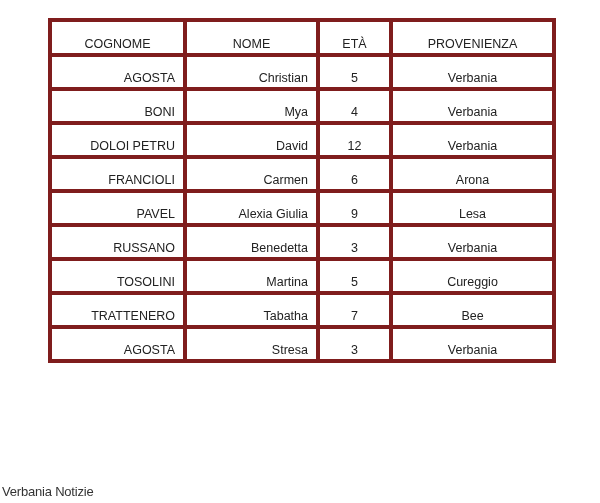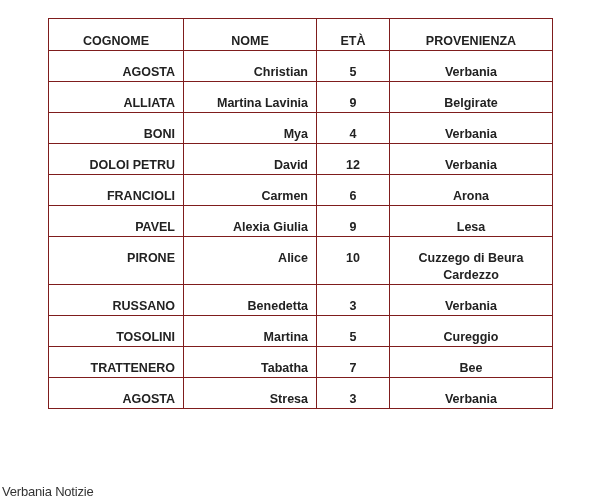--- a/index.html
+++ b/index.html
@@ -19,26 +19,26 @@
       position: absolute;
       left: 48px;
       top: 18px;
       width: 504px;
       border-collapse: collapse;
       table-layout: fixed;
       font-size: 12.5px;
       line-height: 17px;
     }
     .data-table td, .data-table th {
-      border: 1px solid #7f1d1d;
+      border: 4px solid #7f1d1d;
       vertical-align: top;
       padding: 13px 8px 0 8px;
       height: 30px;
       box-sizing: border-box;
-      font-weight: bold;
+      font-weight: normal;
       overflow: hidden;
     }
     .data-table th {
       padding-top: 14px;
       text-align: center;
     }
     .col-cognome { width: 135px; }
     .col-nome { width: 133px; }
     .col-eta { width: 73px; }
     .col-prov { width: 163px; }
@@ -74,26 +74,20 @@
     </tr>
   </thead>
   <tbody>
     <tr>
       <td class="left">AGOSTA</td>
       <td class="left">Christian</td>
       <td class="center">5</td>
       <td class="center">Verbania</td>
     </tr>
     <tr>
-      <td class="left">ALLIATA</td>
-      <td class="left">Martina Lavinia</td>
-      <td class="center">9</td>
-      <td class="center">Belgirate</td>
-    </tr>
-    <tr>
       <td class="left">BONI</td>
       <td class="left">Mya</td>
       <td class="center">4</td>
       <td class="center">Verbania</td>
     </tr>
     <tr>
       <td class="left">DOLOI PETRU</td>
       <td class="left">David</td>
       <td class="center">12</td>
       <td class="center">Verbania</td>
@@ -102,26 +96,20 @@
       <td class="left">FRANCIOLI</td>
       <td class="left">Carmen</td>
       <td class="center">6</td>
       <td class="center">Arona</td>
     </tr>
     <tr>
       <td class="left">PAVEL</td>
       <td class="left">Alexia Giulia</td>
       <td class="center">9</td>
       <td class="center">Lesa</td>
-    </tr>
-    <tr class="tall">
-      <td class="left">PIRONE</td>
-      <td class="left">Alice</td>
-      <td class="center">10</td>
-      <td class="center">Cuzzego di Beura Cardezzo</td>
     </tr>
     <tr>
       <td class="left">RUSSANO</td>
       <td class="left">Benedetta</td>
       <td class="center">3</td>
       <td class="center">Verbania</td>
     </tr>
     <tr>
       <td class="left">TOSOLINI</td>
       <td class="left">Martina</td>

